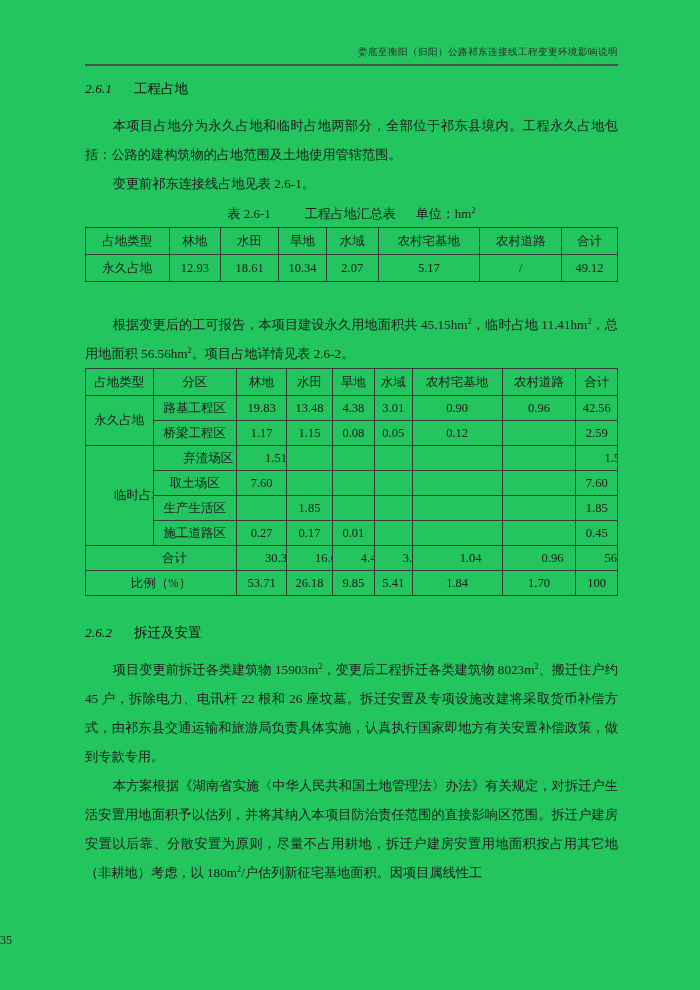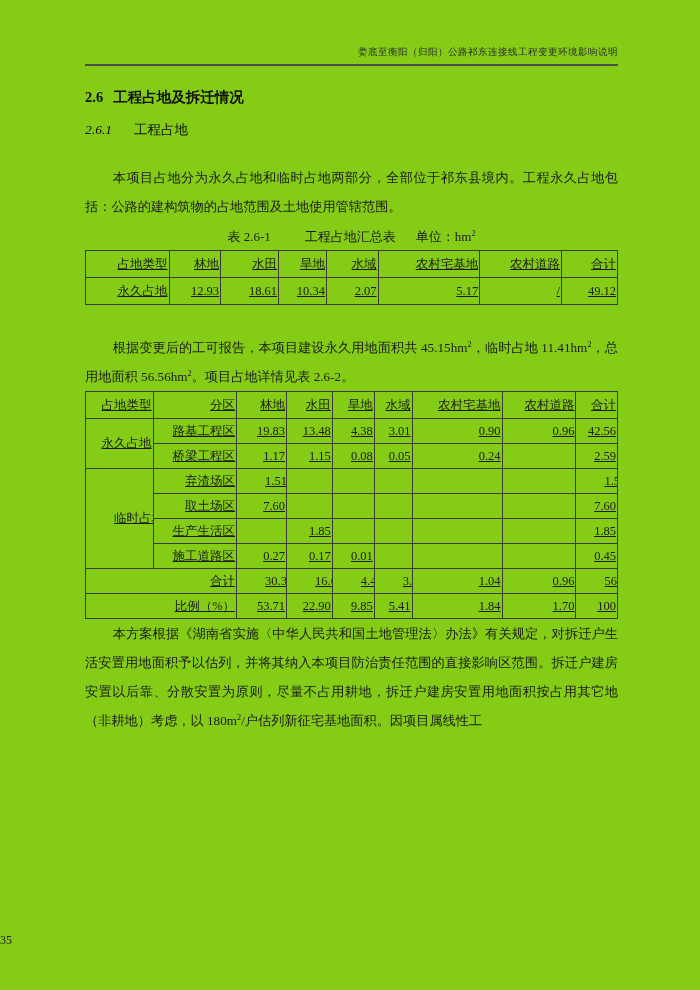--- a/index.html
+++ b/index.html
@@ -1,20 +1,20 @@
 <!DOCTYPE html>
 <html><head>
 <meta charset="utf-8">
 <style>
   html,body { margin:0; padding:0; background:#e8e8e8; }
   .page {
     position:relative;
     width:700px; height:990px;
     margin:0 auto;
-    background:#84cc16;
+    background:#22c55e;
     font-family:"Liberation Serif","DejaVu Serif",serif;
     color:#1c1c1c;
     overflow:hidden;
   }
   .content { padding:46px 82px 0 85px; }
 
   .doc-header {
     text-align:right;
     font-size:9.5px;
     letter-spacing:0.5px;
@@ -58,24 +58,23 @@
     font-size:13px;
     margin:7px 0 4px 0;
   }
   .caption .gap-lg { display:inline-block; width:34px; }
   .caption .gap-sm { display:inline-block; width:20px; }
 
   table {
     width:100%;
     border-collapse:collapse;
     table-layout:fixed;
-    text-align:right;
+    text-align:center;
     font-size:12.5px;
     border:1.5px solid #222;
-    text-decoration:underline;
   }
   th, td {
     border:1px solid #3a3a3a;
     font-weight:normal;
     padding:0 1px;
     overflow:hidden;
     white-space:nowrap;
   }
   .t1 th, .t1 td { height:26px; }
   .t2 th { height:26px; }
@@ -83,42 +82,40 @@
   tr.thick-top th, tr.thick-top td { border-top:1.8px solid #222;padding-left:28px; }
 
   .page-footer {
     position:absolute;
     bottom:42px; left:0;
     width:100%;
     text-align:left;
     font-size:12px;
     color:#222;
   }
-  .mt10 { margin-top:24px; }
+  .mt10 { margin-top:13px; }
   .mt16 { margin-top:28px; }
 </style>
 </head>
 <body>
 
 <div class="page doc">
   <div class="content">
 
     <div class="doc-header">
       <span>娄底至衡阳（归阳）公路祁东连接线工程变更环境影响说明</span>
     </div>
 
-    <div class="h1">
-      <span class="num">2.6</span><span>工程占地及拆迁情况</span>
-    </div>
 
     <div class="h2">
       <span class="num">2.6.1</span><span>工程占地</span>
     </div>
 
     <p class="para mt10"><span>本项目占地分为永久占地和临时占地两部分，全部位于祁东县境内。工程永久占地包括：公路的建构筑物的占地范围及土地使用管辖范围。</span></p>
+    <p class="para"><span>变更前祁东连接线占地见表 2.6-1。</span></p>
 
     <div class="caption">
       <span>表 2.6-1</span><span class="gap-lg"></span><span>工程占地汇总表</span><span class="gap-sm"></span><span>单位：hm</span><sup>2</sup>
     </div>
 
     <table class="t1">
       <colgroup>
         <col style="width:15.7%">
           <col style="width:9.7%">
           <col style="width:10.9%">
@@ -189,21 +186,21 @@
         <td>0.90</td>
         <td>0.96</td>
         <td>42.56</td>
       </tr>
       <tr>
         <td>桥梁工程区</td>
         <td>1.17</td>
         <td>1.15</td>
         <td>0.08</td>
         <td>0.05</td>
-        <td>0.24</td>
+        <td>0.12</td>
         <td></td>
         <td>2.59</td>
       </tr>
       <tr class="thick-top">
         <td rowspan="4">临时占地</td>
         <td>弃渣场区</td>
         <td>1.51</td>
         <td></td>
         <td></td>
         <td></td>
@@ -247,29 +244,33 @@
         <td>16.65</td>
         <td>4.47</td>
         <td>3.06</td>
         <td>1.04</td>
         <td>0.96</td>
         <td>56.56</td>
       </tr>
       <tr>
         <td colspan="2">比例（%）</td>
         <td>53.71</td>
-        <td>22.90</td>
+        <td>26.18</td>
         <td>9.85</td>
         <td>5.41</td>
         <td>1.84</td>
         <td>1.70</td>
         <td>100</td>
       </tr>
     </tbody>
       </table>
 
-
+    <div class="h2 mt16">
+      <span class="num">2.6.2</span><span>拆迁及安置</span>
+    </div>
+
+    <p class="para mt10"><span>项目变更前拆迁各类建筑物 15903m</span><sup>2</sup><span>，变更后工程拆迁各类建筑物 8023m</span><sup>2</sup><span>、搬迁住户约 45 户，拆除电力、电讯杆 22 根和 26 座坟墓。拆迁安置及专项设施改建将采取货币补偿方式，由祁东县交通运输和旅游局负责具体实施，认真执行国家即地方有关安置补偿政策，做到专款专用。</span></p>
     <p class="para"><span>本方案根据《湖南省实施〈中华人民共和国土地管理法〉办法》有关规定，对拆迁户生活安置用地面积予以估列，并将其纳入本项目防治责任范围的直接影响区范围。拆迁户建房安置以后靠、分散安置为原则，尽量不占用耕地，拆迁户建房安置用地面积按占用其它地（非耕地）考虑，以 180m</span><sup>2</sup><span>/户估列新征宅基地面积。因项目属线性工</span></p>
 
   </div>
 
   <div class="page-footer">35</div>
 </div>
 
 </body></html>

